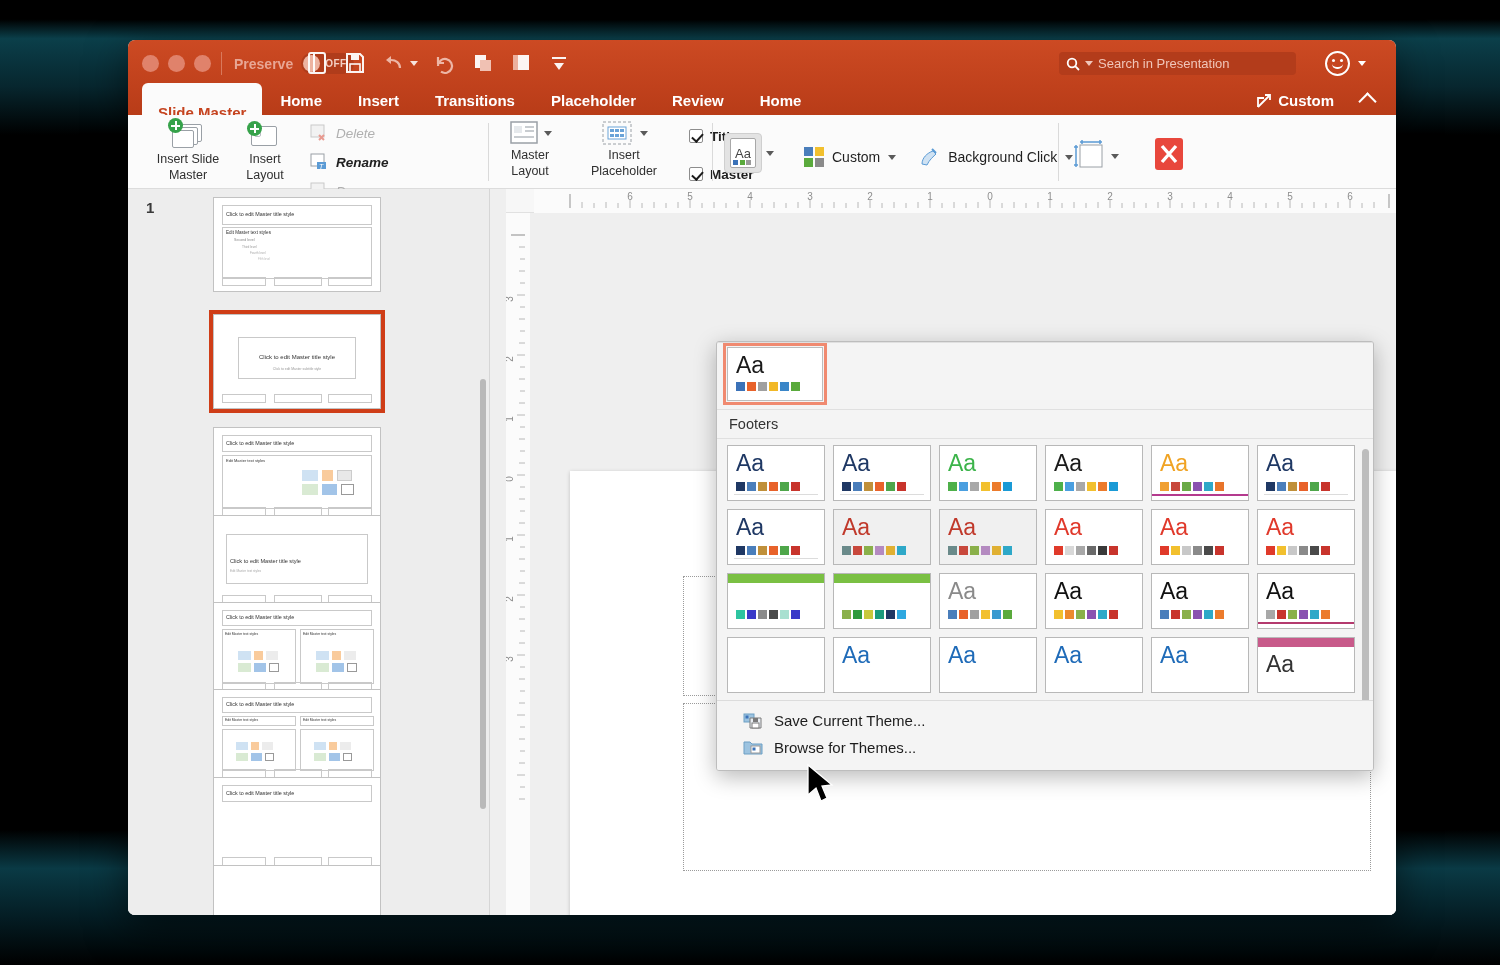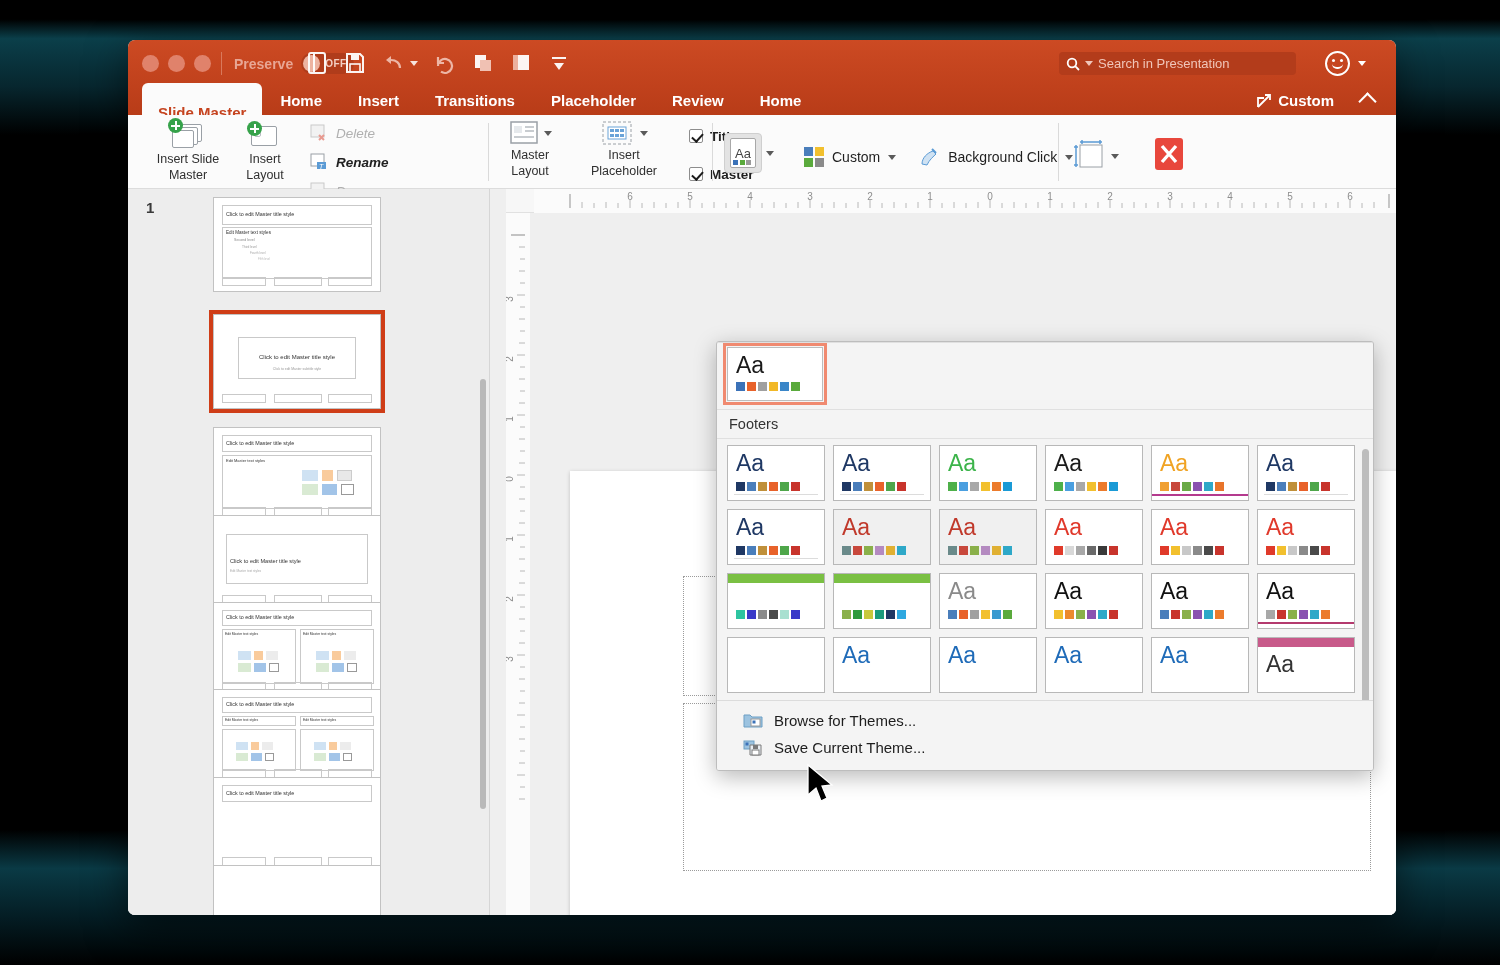--- a/index.html
+++ b/index.html
@@ -957,39 +957,39 @@
                 <span class="sc-aa" style="color: rgb(51, 51, 51); top: 14px;">Aa</span>
               </div>
             </div>
           <div class="gal-scroll"></div>
         </div>
 
         <div class="menu-foot">
           <div class="mitem">
             <span class="mico">
               <svg width="20" height="17" viewBox="0 0 20 17">
-                  <path d="M1 3h6l2 2h10v10H1z" fill="#9cc3e0" stroke="#6d9fc4"></path>
-                  <rect x="8" y="7" width="9" height="7" fill="#fff" stroke="#9a9a9a"></rect>
-                  <rect x="9.5" y="8.5" width="3" height="3" fill="#3b72b8"></rect>
-                </svg>
-            </span>
-            <span>Browse for Themes...</span>
-          </div>
-          <div class="mitem">
-            <span class="mico">
-              <svg width="20" height="17" viewBox="0 0 20 17">
                   <rect x="1" y="2" width="10" height="8" fill="#9cc3e0" stroke="#6d9fc4"></rect>
                   <rect x="2.5" y="3.5" width="3" height="3" fill="#3b72b8"></rect>
                   <path d="M7 6h11v10H7z" fill="#e9eef3" stroke="#7a7a7a"></path>
                   <rect x="10" y="6" width="5" height="4" fill="#7a7a7a"></rect>
                   <rect x="9" y="11" width="7" height="5" fill="#fff" stroke="#7a7a7a"></rect>
                 </svg>
             </span>
             <span>Save Current Theme...</span>
           </div>
+          <div class="mitem">
+            <span class="mico">
+              <svg width="20" height="17" viewBox="0 0 20 17">
+                  <path d="M1 3h6l2 2h10v10H1z" fill="#9cc3e0" stroke="#6d9fc4"></path>
+                  <rect x="8" y="7" width="9" height="7" fill="#fff" stroke="#9a9a9a"></rect>
+                  <rect x="9.5" y="8.5" width="3" height="3" fill="#3b72b8"></rect>
+                </svg>
+            </span>
+            <span>Browse for Themes...</span>
+          </div>
         </div>
       </div>
 
       <svg class="cursor" width="34" height="44" viewBox="0 0 34 44">
         <path d="M2 2 L2 32 L10 25 L15 38 L21 35 L16 23 L26 22 Z" fill="#000" stroke="#fff" stroke-width="1.3"></path>
       </svg>
 
     </div>
   </div>
 </div>

